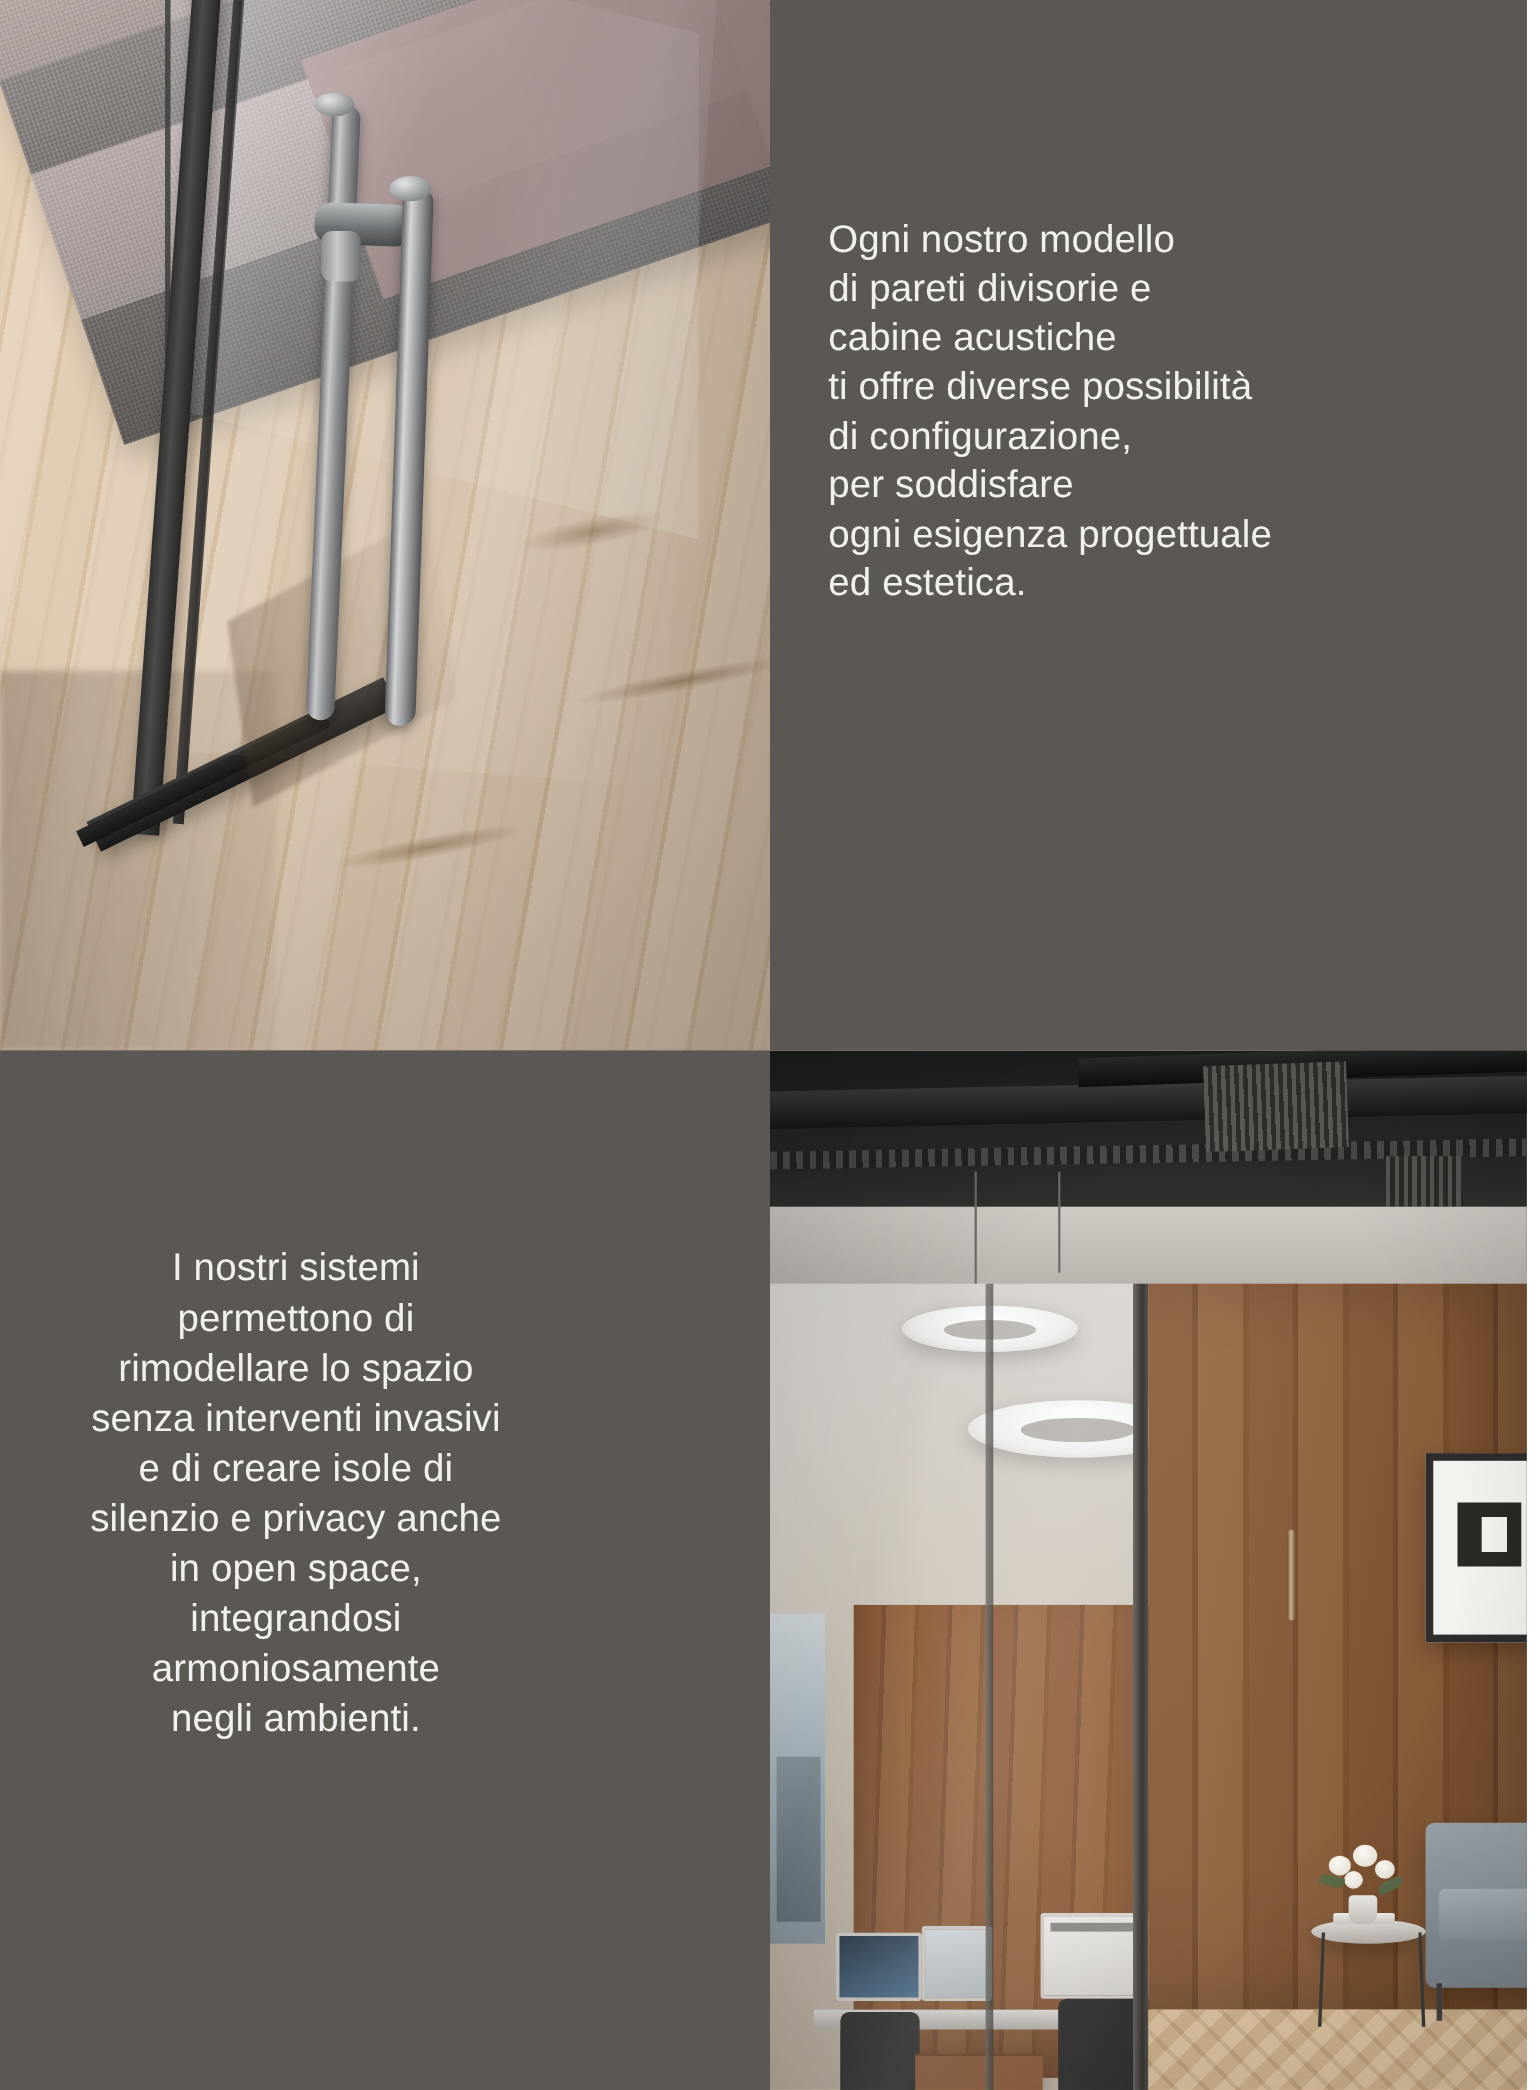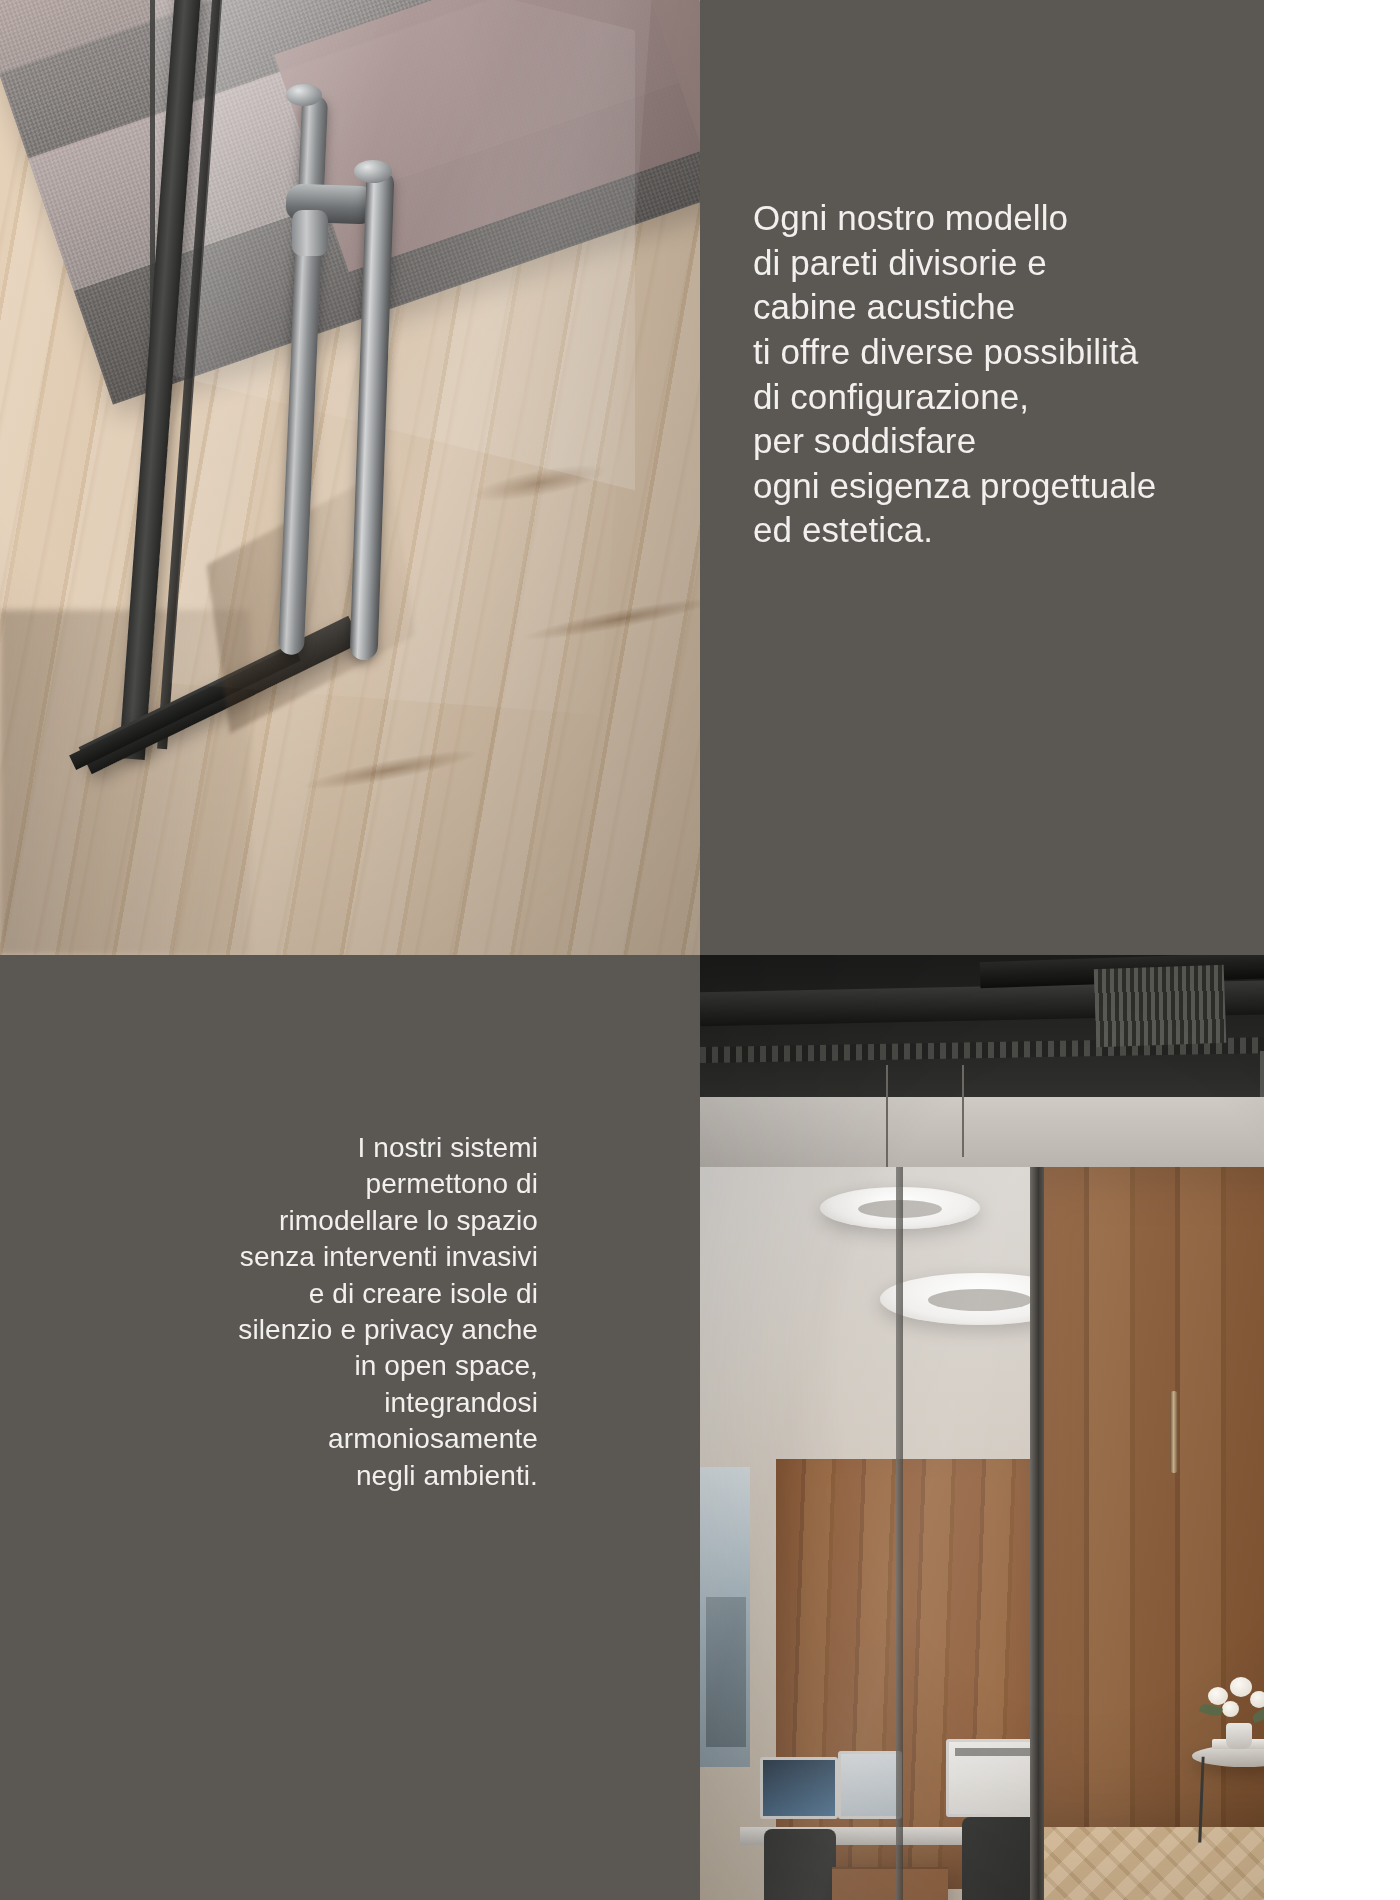--- a/index.html
+++ b/index.html
@@ -5,21 +5,21 @@
   html, body {
     margin: 0;
     padding: 0;
     background: #ffffff;
   }
   body {
     font-family: "Liberation Sans", sans-serif;
   }
   .page {
     position: relative;
-    width: 1264px;
+    width: 1388px;
     height: 1900px;
     overflow: hidden;
     background: #5b5854;
   }
 
   
   .top-row {
     position: absolute;
     left: 0;
     top: 0;
@@ -243,25 +243,26 @@
   .panel-text-bottom {
     width: 700px;
     height: 945px;
     background: #5b5854;
     box-sizing: border-box;
     padding: 175px 162px 0 0;
     text-align: right;
   }
   .headline-bottom {
     color: #f2f0ee;
-    font-size: 28px;
+    font-size: 35px;
     line-height: 1.30;
     letter-spacing: 0.1px;
     white-space: pre-line;
     font-weight: 400;
+    text-align: center;
   }
 
   
   .panel-image-office {
     position: relative;
     width: 700px;
     height: 945px;
     overflow: hidden;
     background: #bdb2a6;
   }

